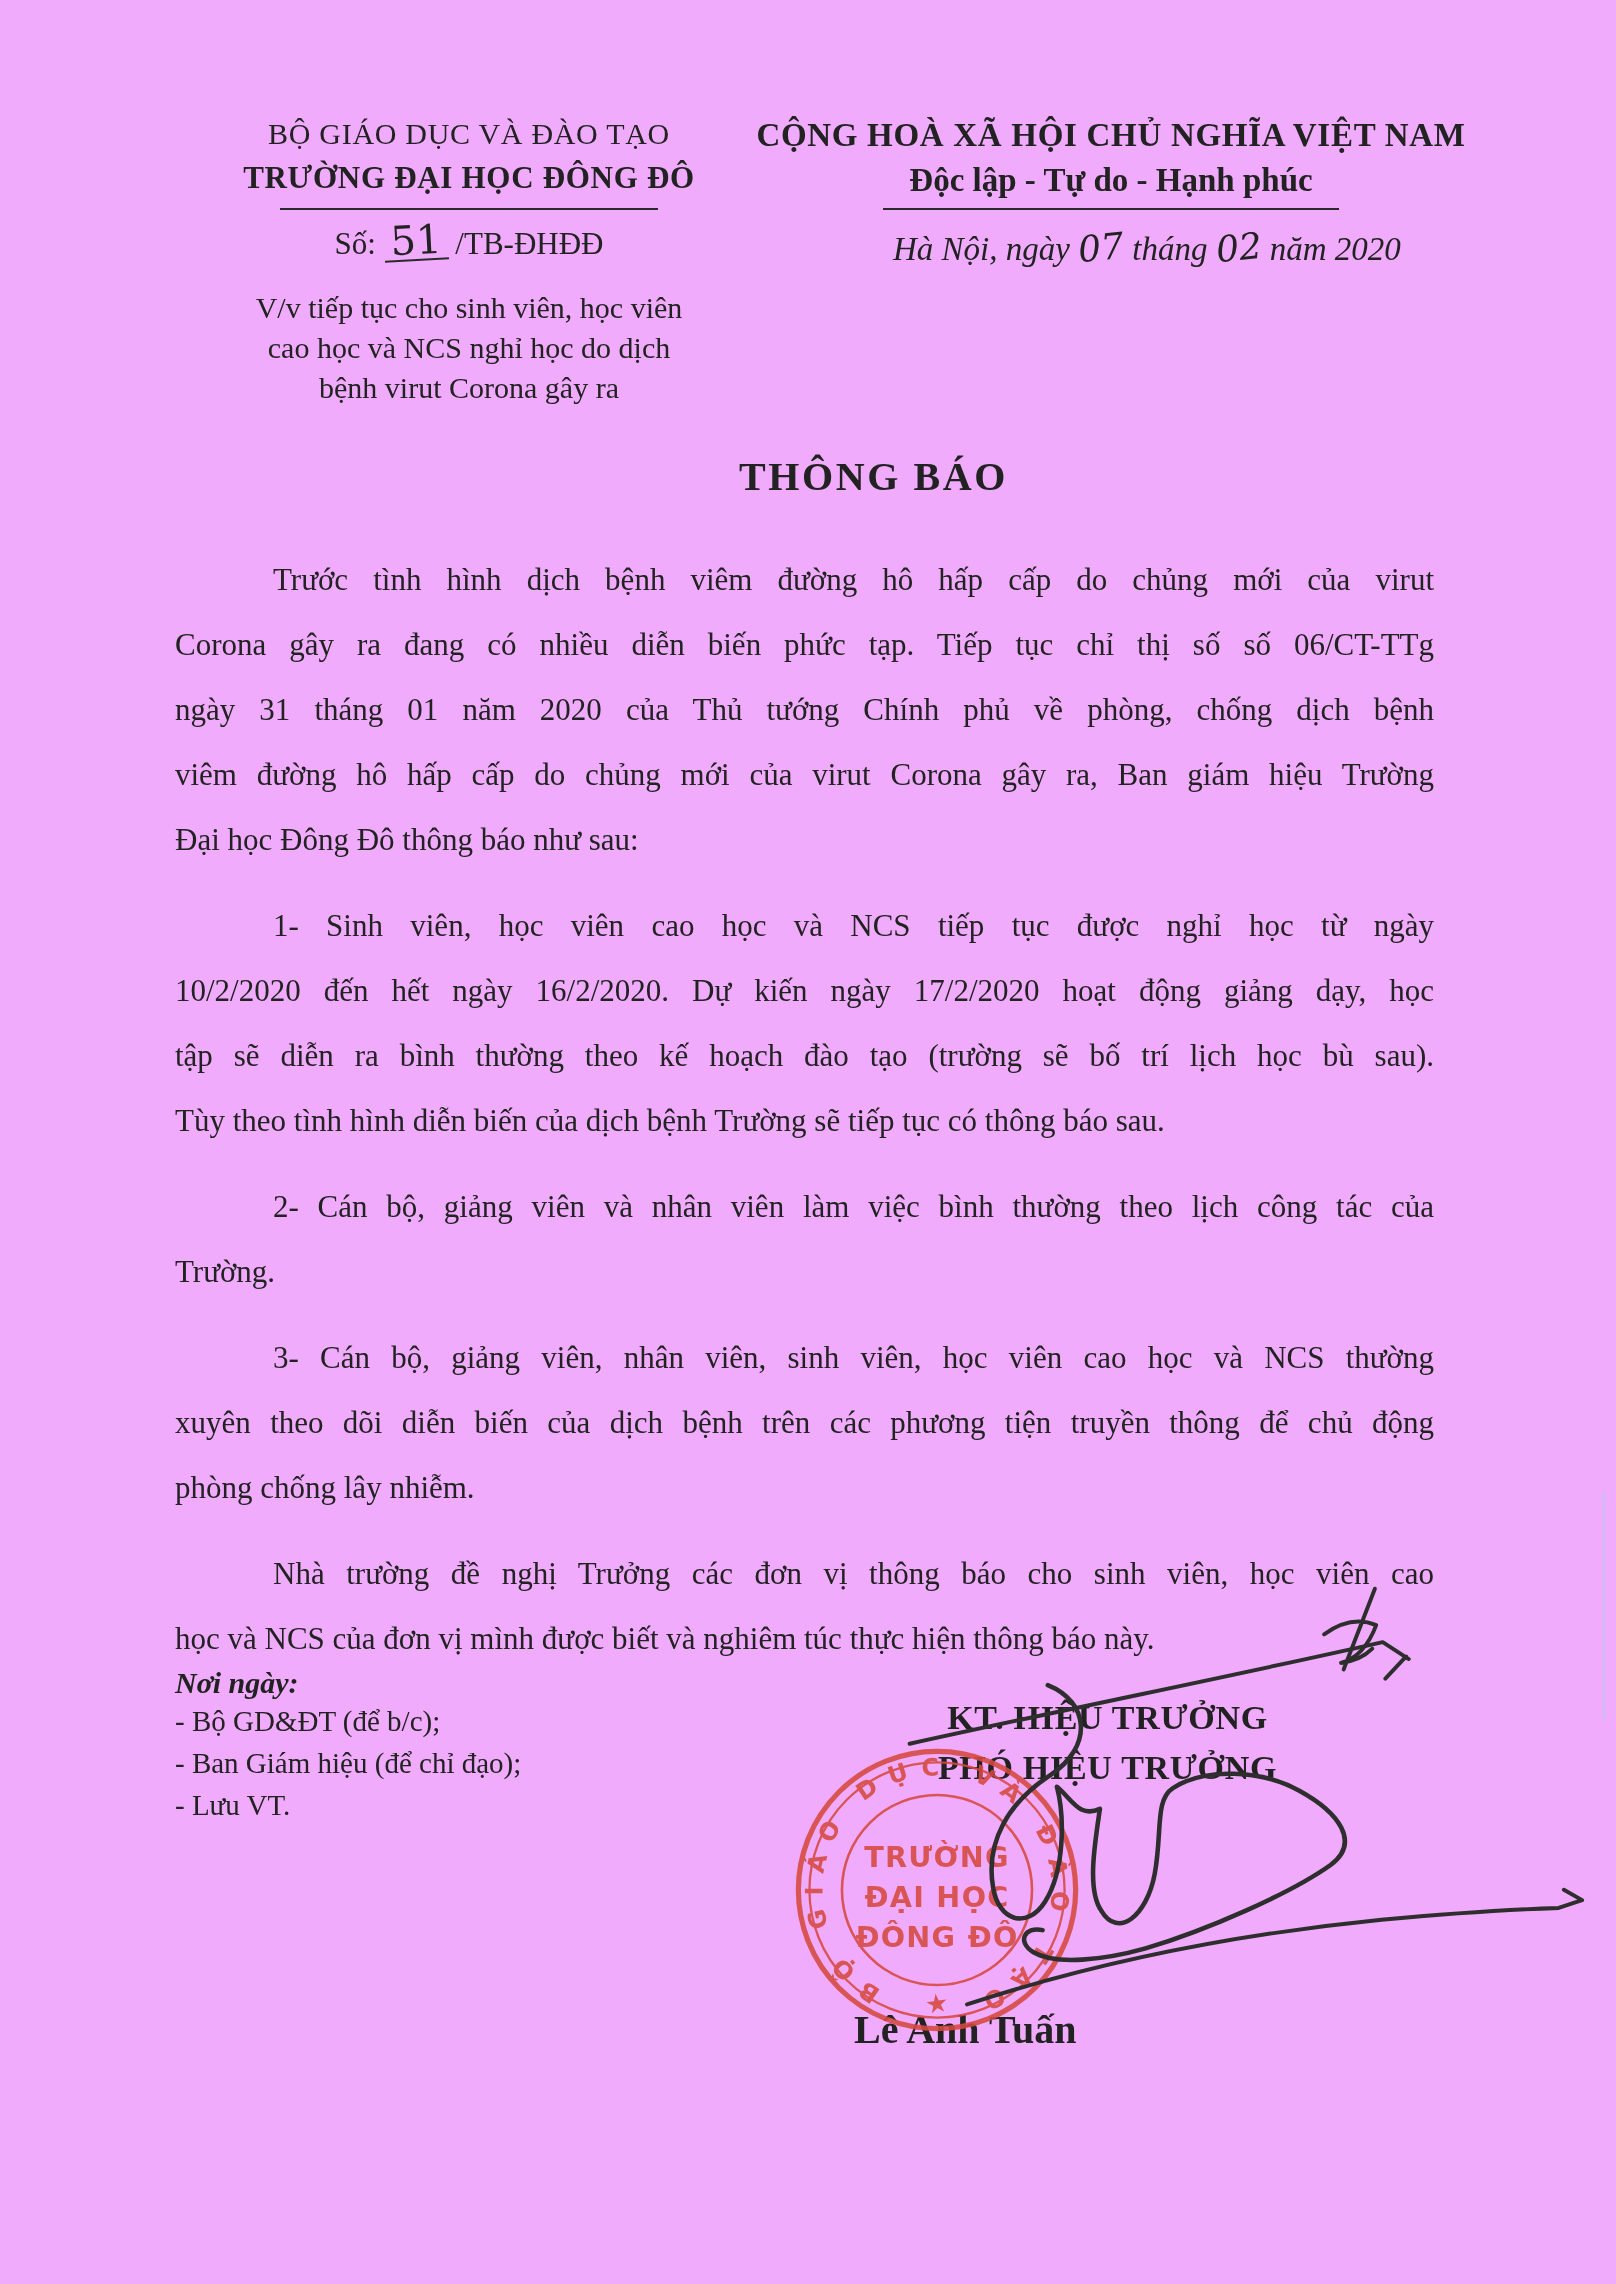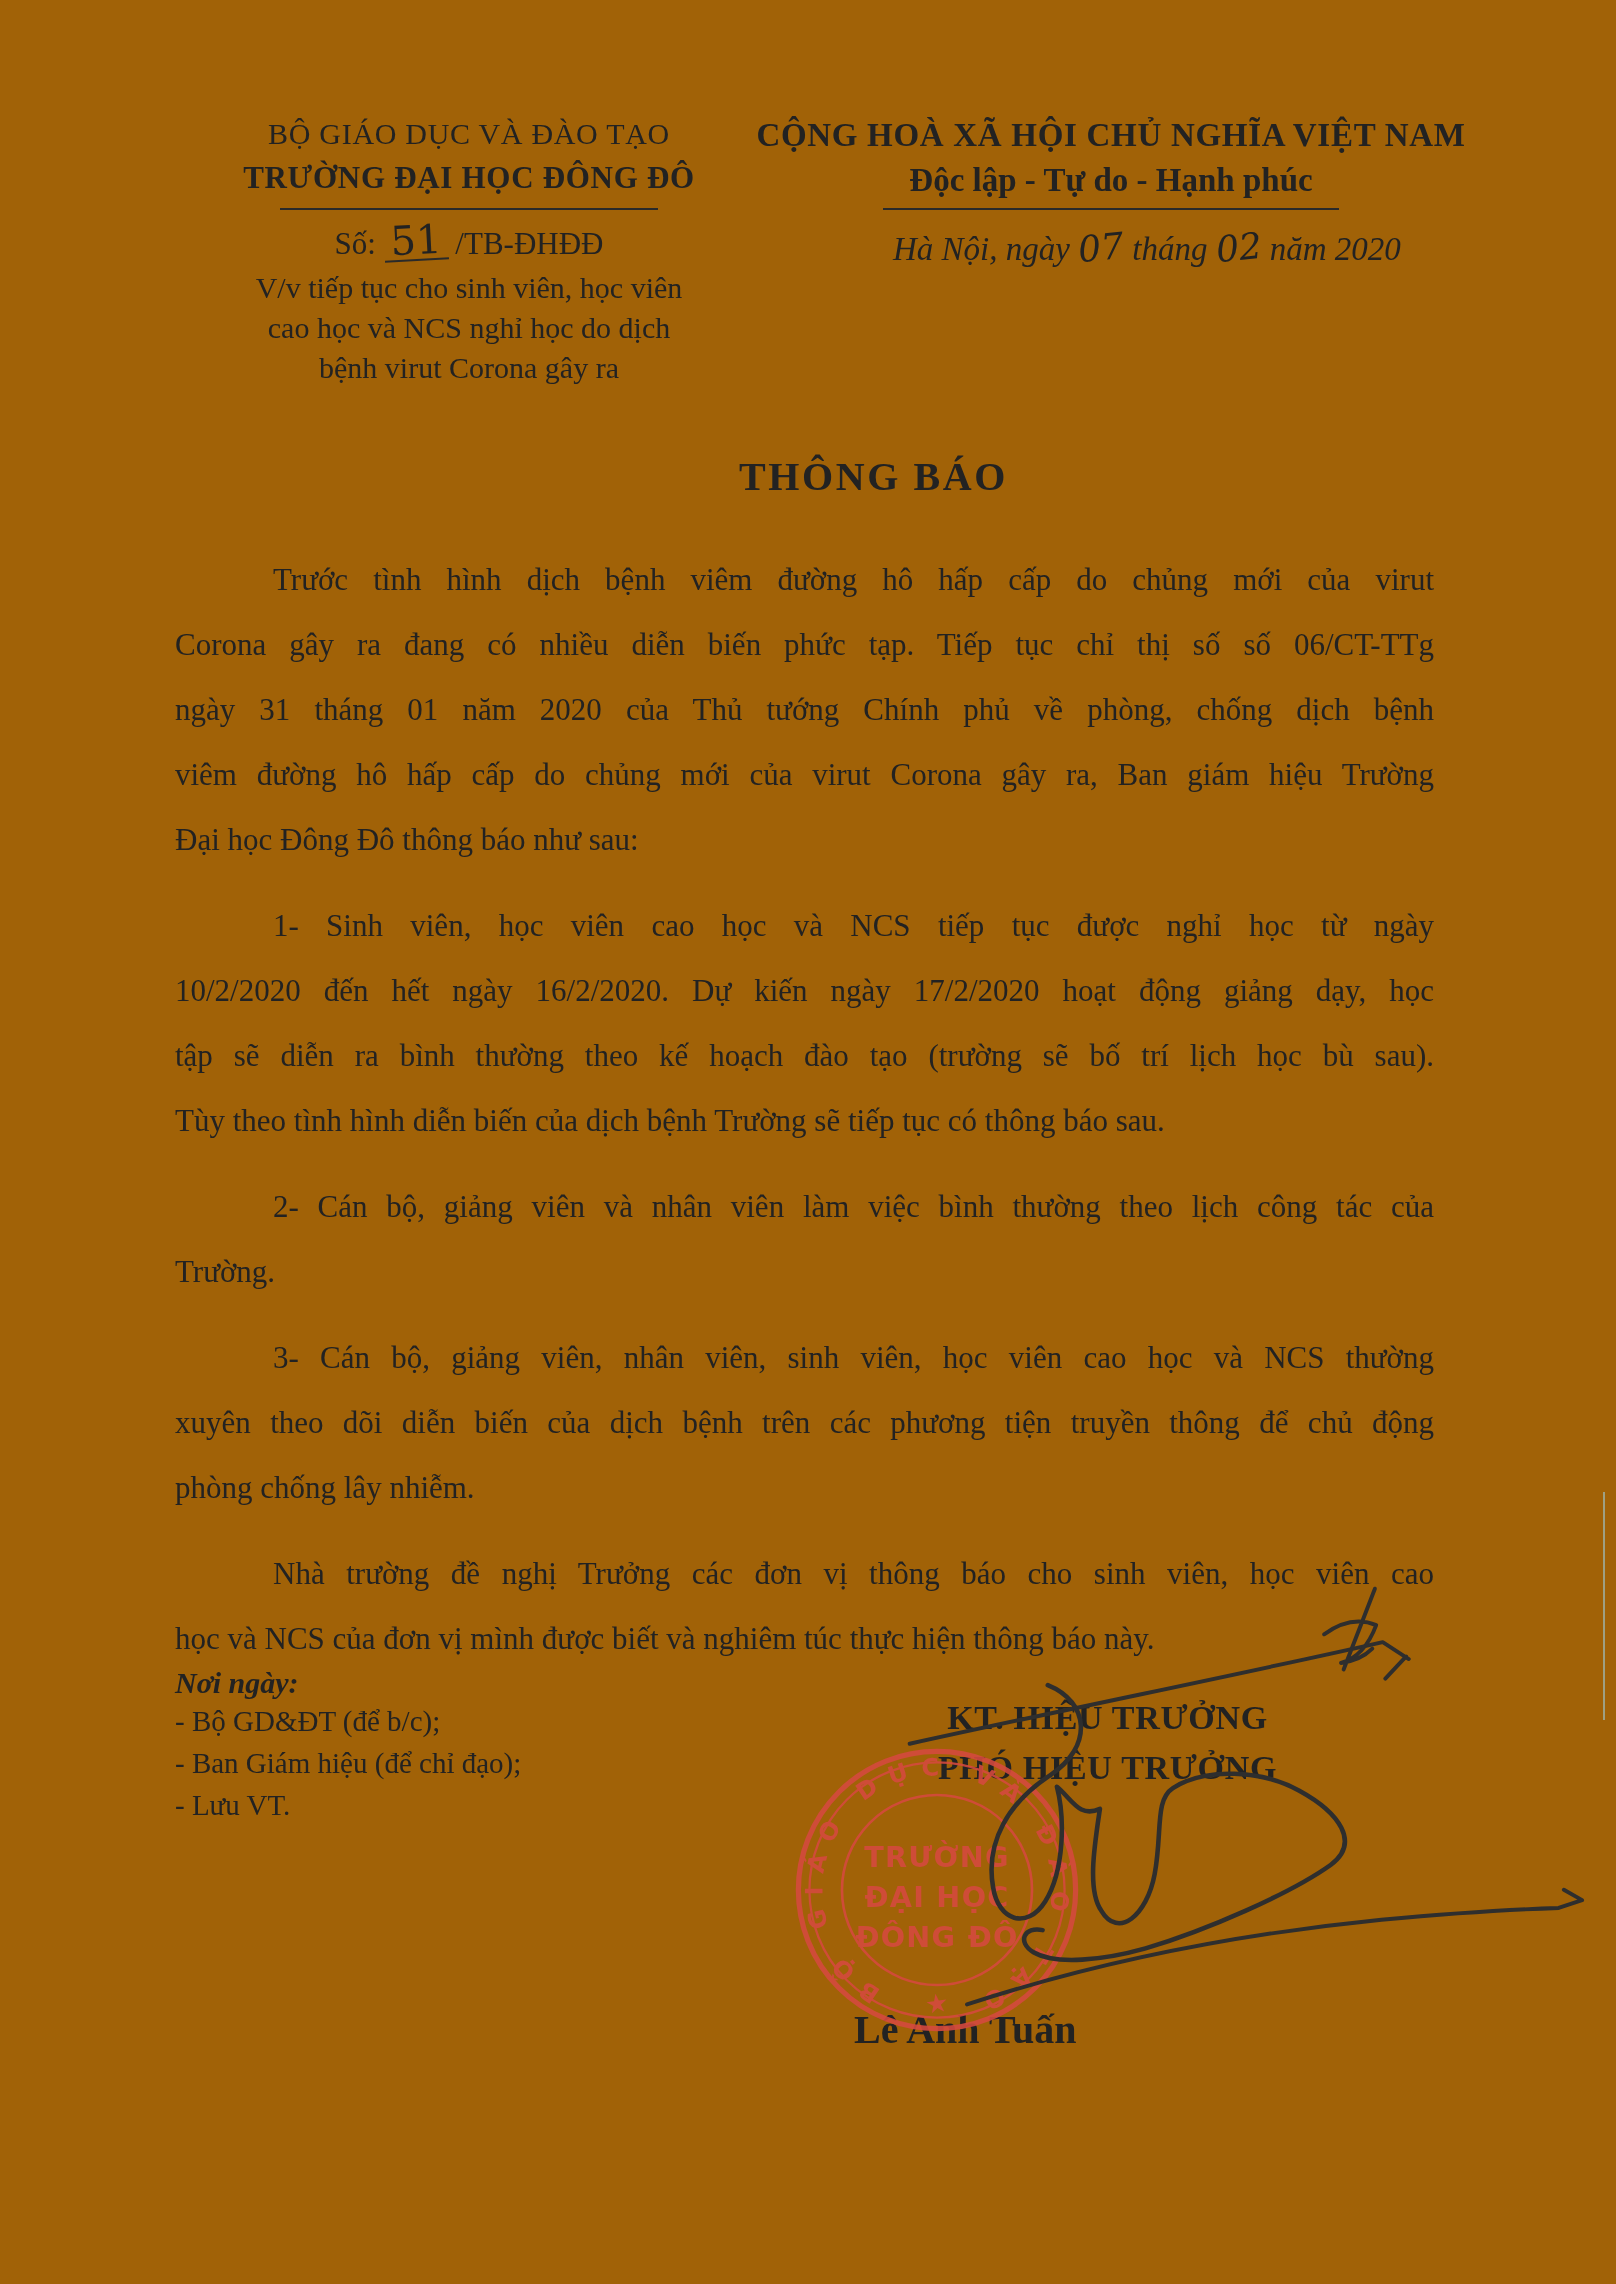--- a/index.html
+++ b/index.html
@@ -1,34 +1,34 @@
 <!DOCTYPE html>
 <html style="font-size:10.4px"><head>
 <meta charset="utf-8">
 <style>
   html,body{margin:0;padding:0;background:#888;}
   .page{
     position:relative;
     width:1616px;height:2284px;
-    background:#a16207;
+    background:#f0abfc;
     font-family:"Liberation Serif","DejaVu Serif",serif;
     color:#222;
     overflow:hidden;
   }
   
   .hdr-left{position:absolute;left:156px;top:117px;width:626px;text-align:center;}
   .hdr-left .l1{font-size:30px;letter-spacing:0.7px;}
   .hdr-left .l2{font-size:31px;font-weight:bold;margin-top:9px;letter-spacing:0.7px;}
   .hdr-rule-left{width:378px;height:2.6px;background:#2a2a2a;margin:11.7px auto 0 auto;}
   .so-line{margin-top:10.4px;font-size:31px;}
   .hand-number{
     display:inline-block;font-family:"DejaVu Serif",serif;font-size:40px;
     transform:rotate(-3deg);border-bottom:2.6px solid #2a2a2a;padding:0 6.5px;line-height:38px;
   }
-  .subject{margin-top:6px;font-size:30px;line-height:40px;}
+  .subject{margin-top:26px;font-size:30px;line-height:40px;}
   .hdr-right{position:absolute;left:730px;top:117px;width:762px;text-align:center;}
   .hdr-right .l1{font-size:33px;font-weight:bold;letter-spacing:0.7px;}
   .hdr-right .l2{font-size:33px;font-weight:bold;margin-top:7.8px;}
   .hdr-rule-right{width:456px;height:2.6px;background:#2a2a2a;margin:9px auto 0 auto;}
   .date-line{margin-top:17px;font-style:italic;font-size:33px;text-align:left;padding-left:163px;white-space:nowrap;}
   .hand-digit{display:inline-block;font-family:"DejaVu Serif",serif;transform:rotate(-6deg);font-size:36px;}
   
   .doc-title{position:absolute;left:678px;top:453px;width:391px;text-align:center;
     font-size:40px;font-weight:bold;letter-spacing:2.6px;}
   

